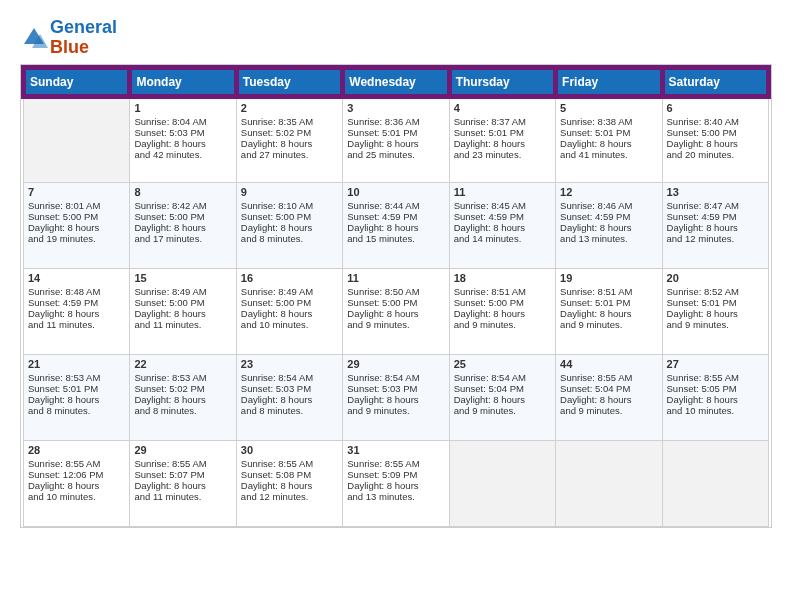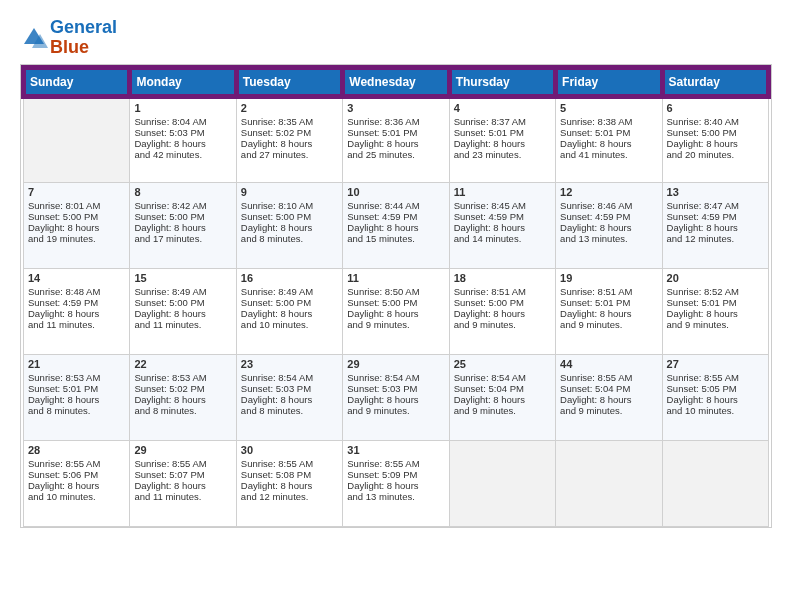--- a/index.html
+++ b/index.html
@@ -328,21 +328,21 @@
               <div>Sunrise: 8:55 AM</div>
               <div>Sunset: 5:05 PM</div>
               <div>Daylight: 8 hours</div>
               <div>and 10 minutes.</div>
             </td>
           </tr>
           <tr>
             <td>
               <span class="day-num">28</span>
               <div>Sunrise: 8:55 AM</div>
-              <div>Sunset: 5:06 PM</div>
+              <div>Sunset: 12:06 PM</div>
               <div>Daylight: 8 hours</div>
               <div>and 10 minutes.</div>
             </td>
             <td>
               <span class="day-num">29</span>
               <div>Sunrise: 8:55 AM</div>
               <div>Sunset: 5:07 PM</div>
               <div>Daylight: 8 hours</div>
               <div>and 11 minutes.</div>
             </td>

